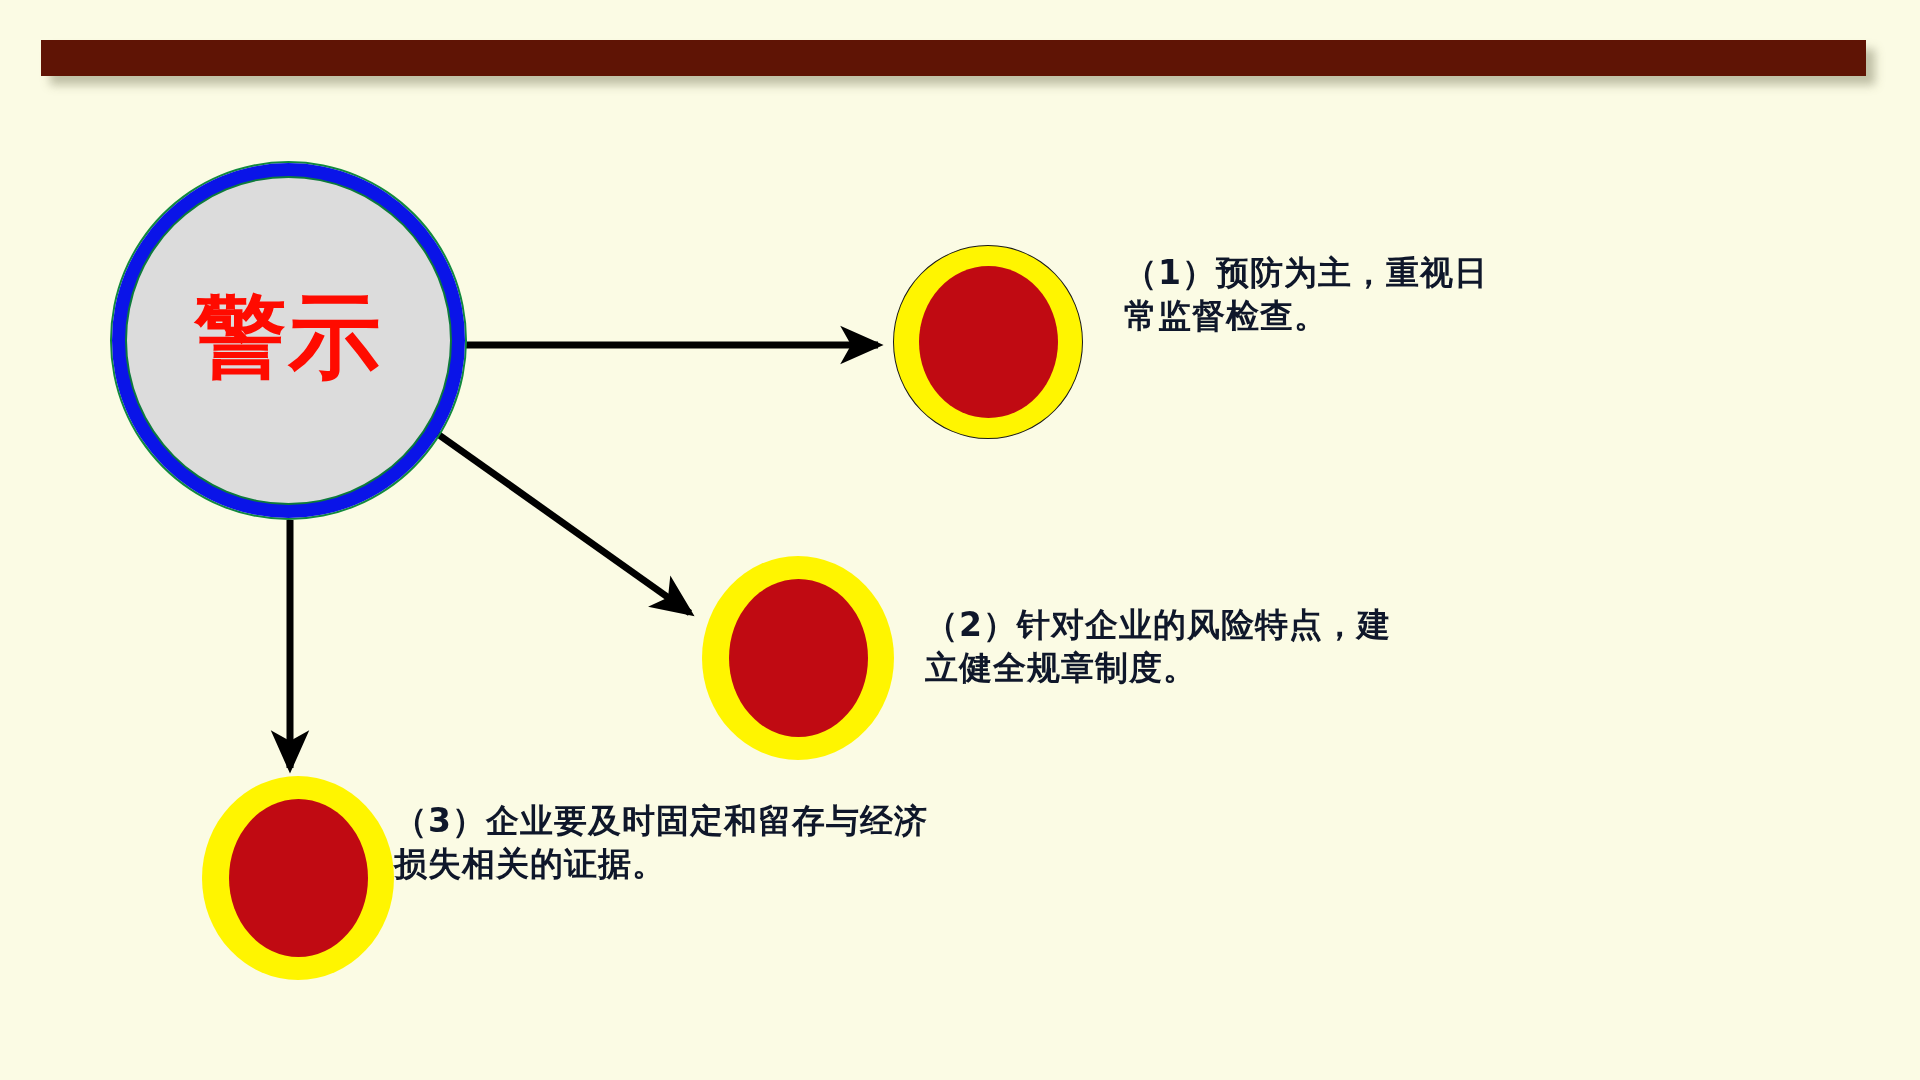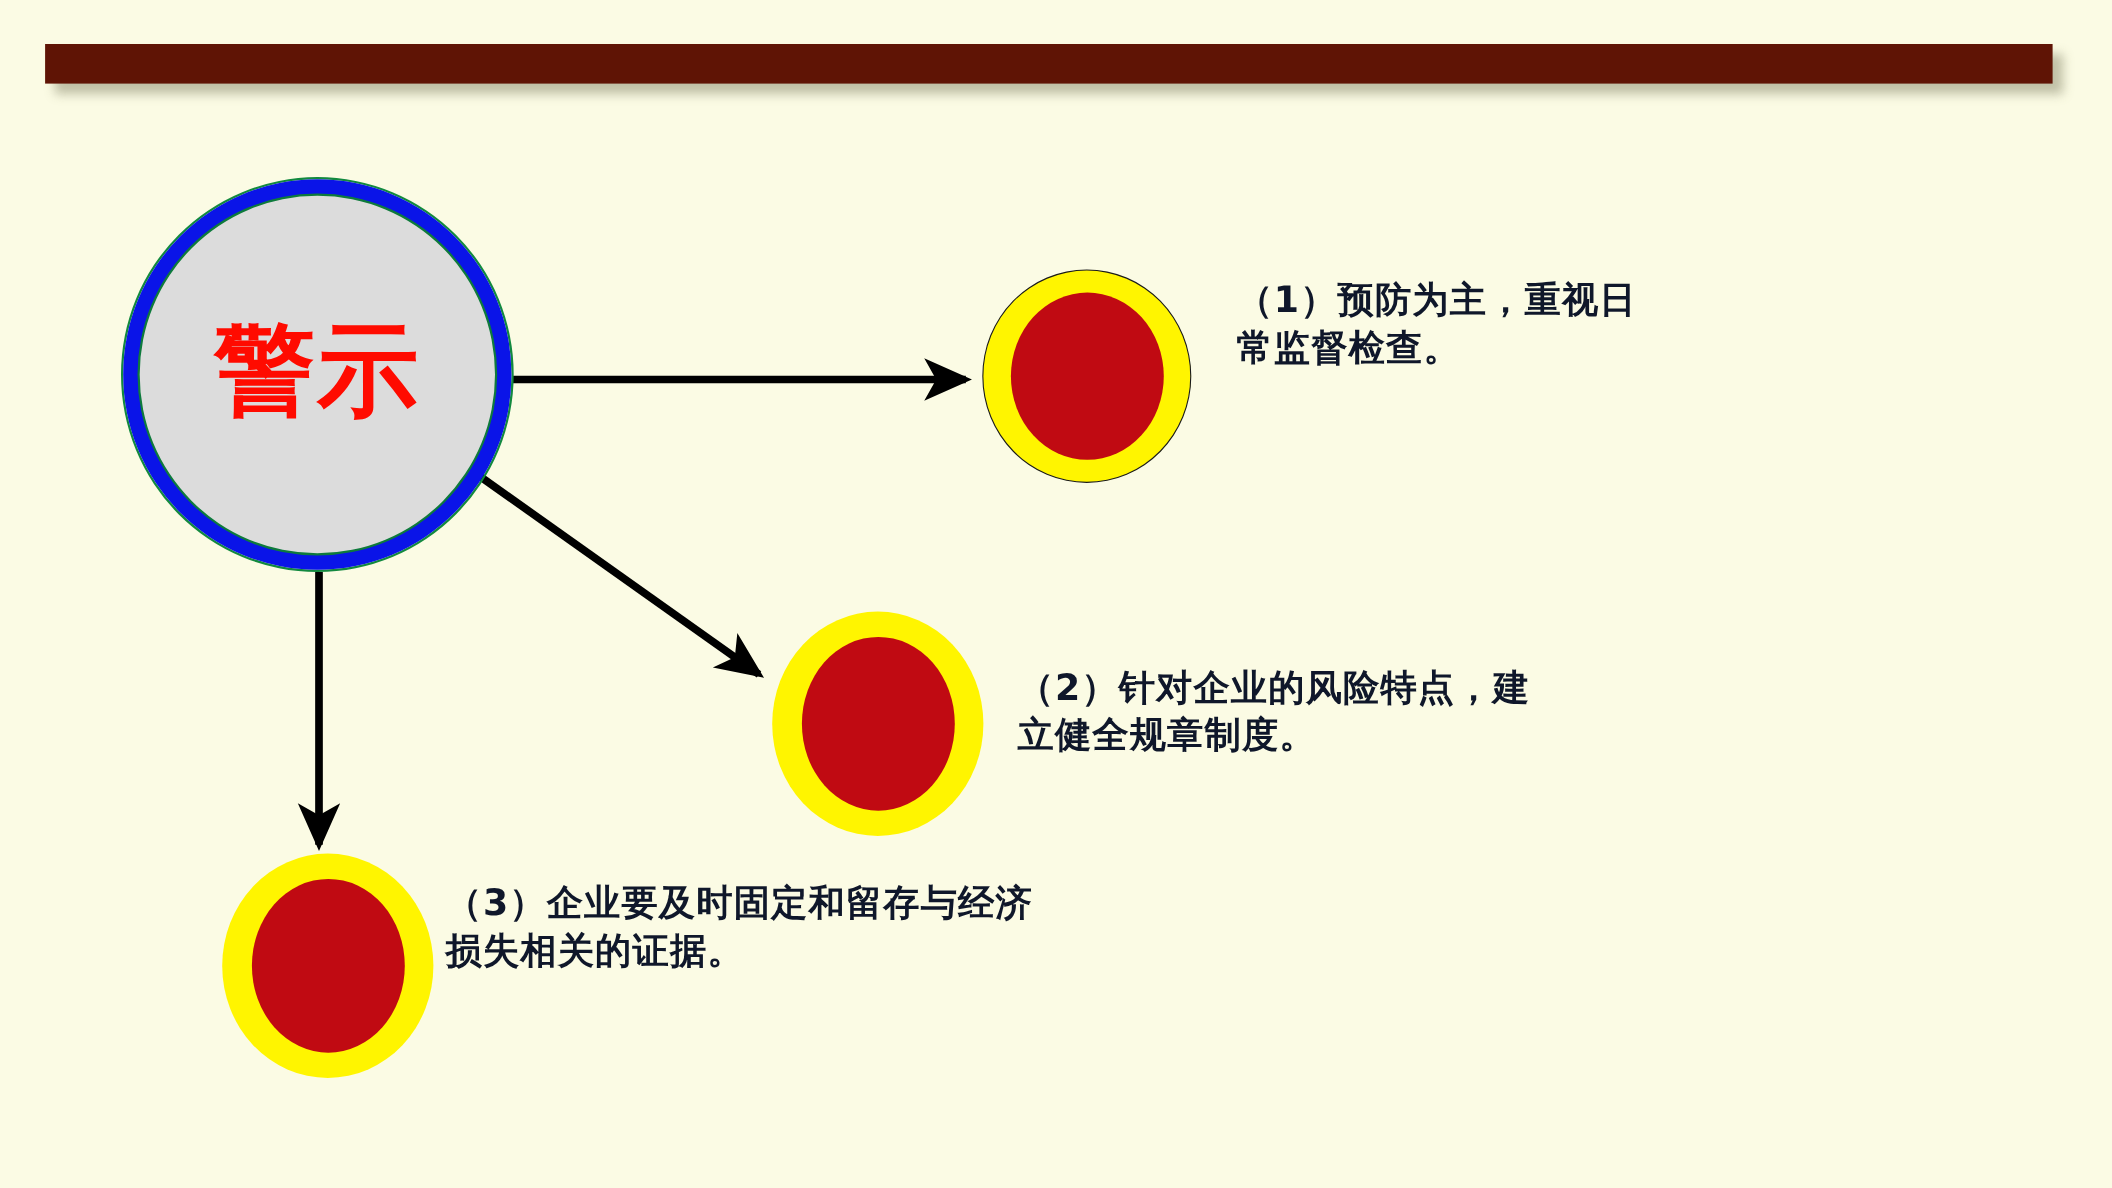--- a/index.html
+++ b/index.html
@@ -110,21 +110,21 @@
     font-family: "DejaVu Sans", "Liberation Sans", sans-serif;
     font-weight: bold;
     font-size: 33px;
     line-height: 1.30;
     color: #0f172a;
     white-space: pre-line;
     letter-spacing: 1px;
   }
   #text-item-1 { left: 1124px; top: 252px; width: 720px; }
   #text-item-2 { left: 925px;  top: 556px; width: 820px; margin-top: 48px; }
-  #text-item-3 { left: 405px;  top: 800px; width: 950px; }
+  #text-item-3 { left: 394px;  top: 800px; width: 950px; }
 </style>
 </head>
 <body>
 
 <div id="slide">
 
   <div class="title-bar"></div>
 
   <svg id="arrow-layer" viewBox="0 0 1920 1080" xmlns="http://www.w3.org/2000/svg">
     <defs>

